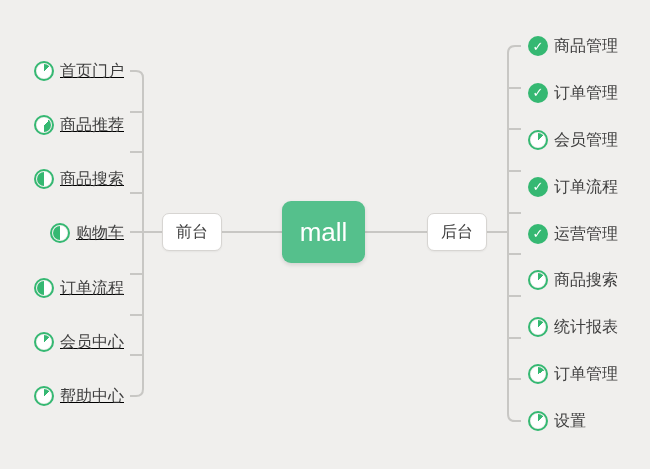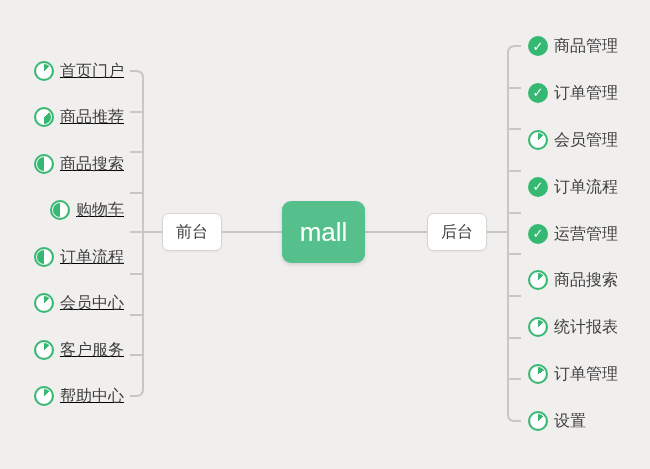--- a/index.html
+++ b/index.html
@@ -99,25 +99,20 @@
 
     <span class="label">订单流程</span>
   </div>
 
   <div class="row">
     <span class="icon pie" style="background-image: conic-gradient(rgb(53, 184, 114) 0deg, rgb(53, 184, 114) 50deg, rgb(255, 255, 255) 50deg, rgb(255, 255, 255) 360deg);"></span>
 
     <span class="label">会员中心</span>
   </div>
 
-  <div class="row">
-    <span class="icon pie" style="background-image: conic-gradient(rgb(53, 184, 114) 0deg, rgb(53, 184, 114) 50deg, rgb(255, 255, 255) 50deg, rgb(255, 255, 255) 360deg);"></span>
-
-    <span class="label">客户服务</span>
-  </div>
 
   <div class="row">
     <span class="icon pie" style="background-image: conic-gradient(rgb(53, 184, 114) 0deg, rgb(53, 184, 114) 50deg, rgb(255, 255, 255) 50deg, rgb(255, 255, 255) 360deg);"></span>
 
     <span class="label">帮助中心</span>
   </div>
 </div>
 
   <div class="node" id="node-root">
     <span>mall</span>

